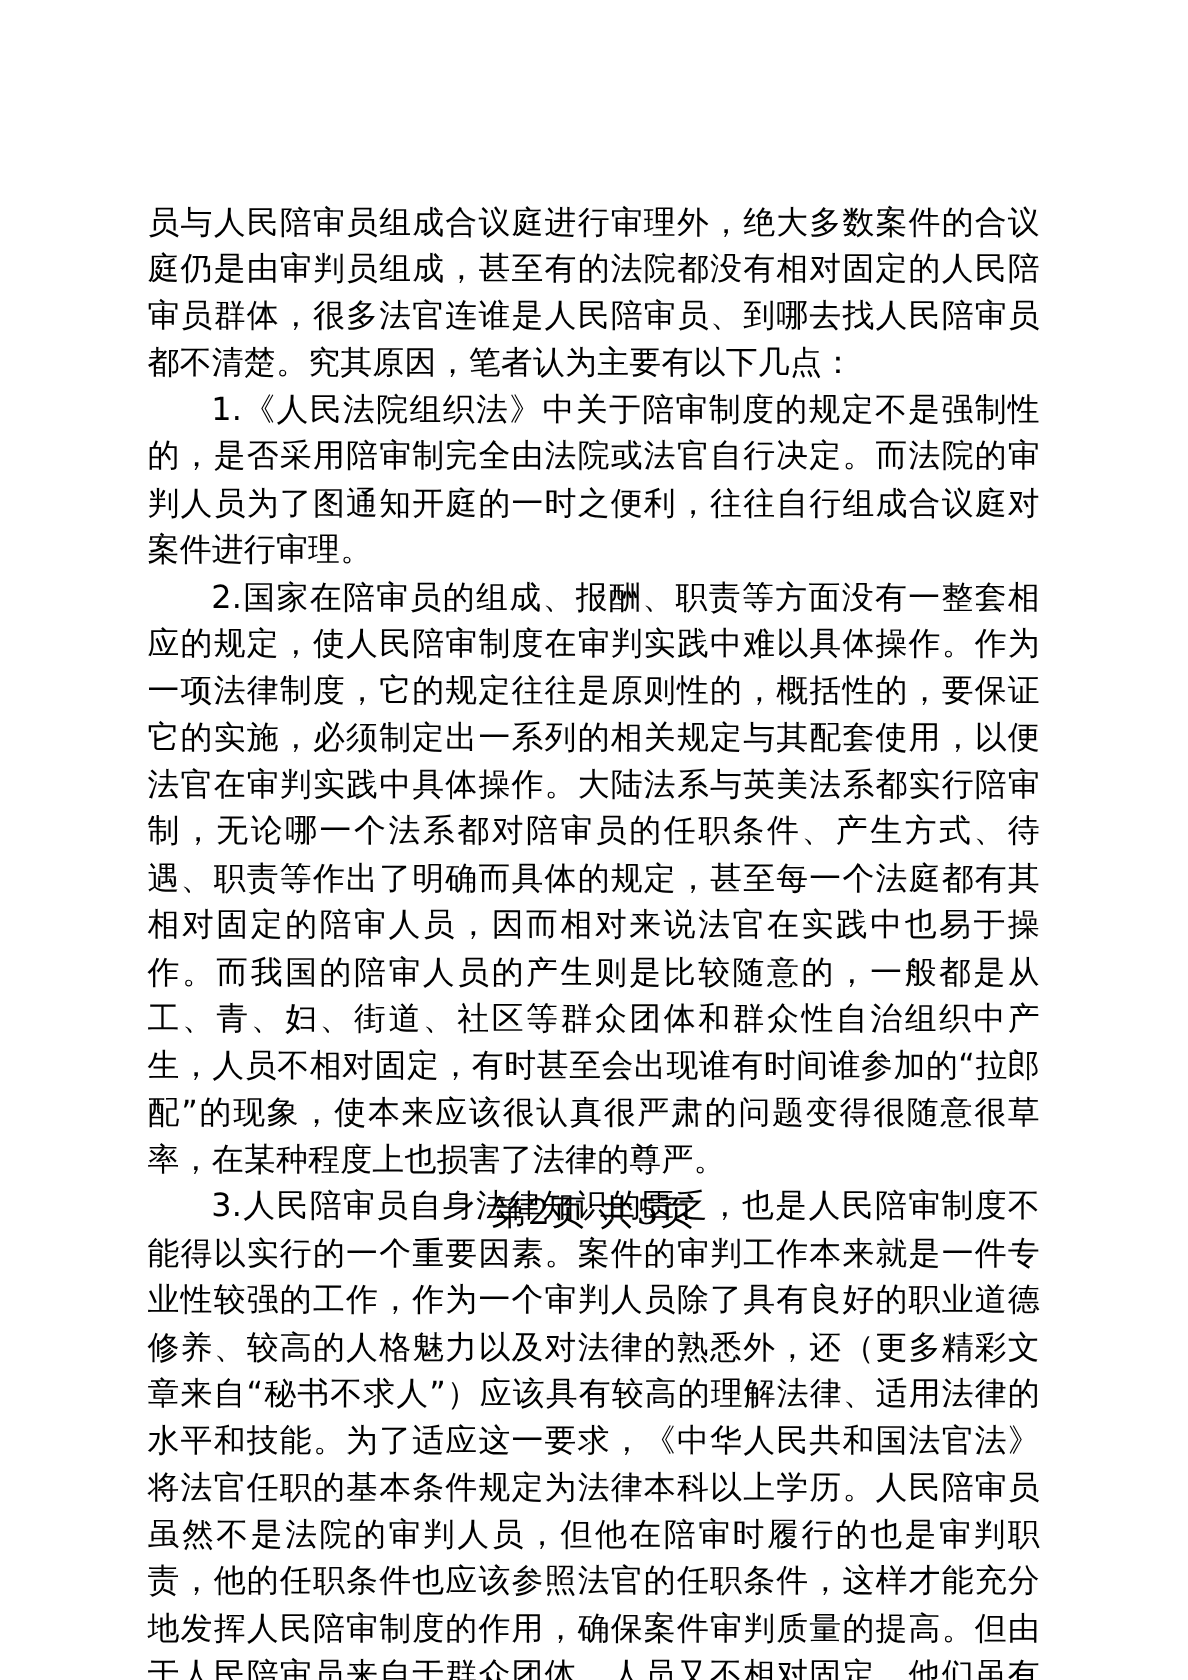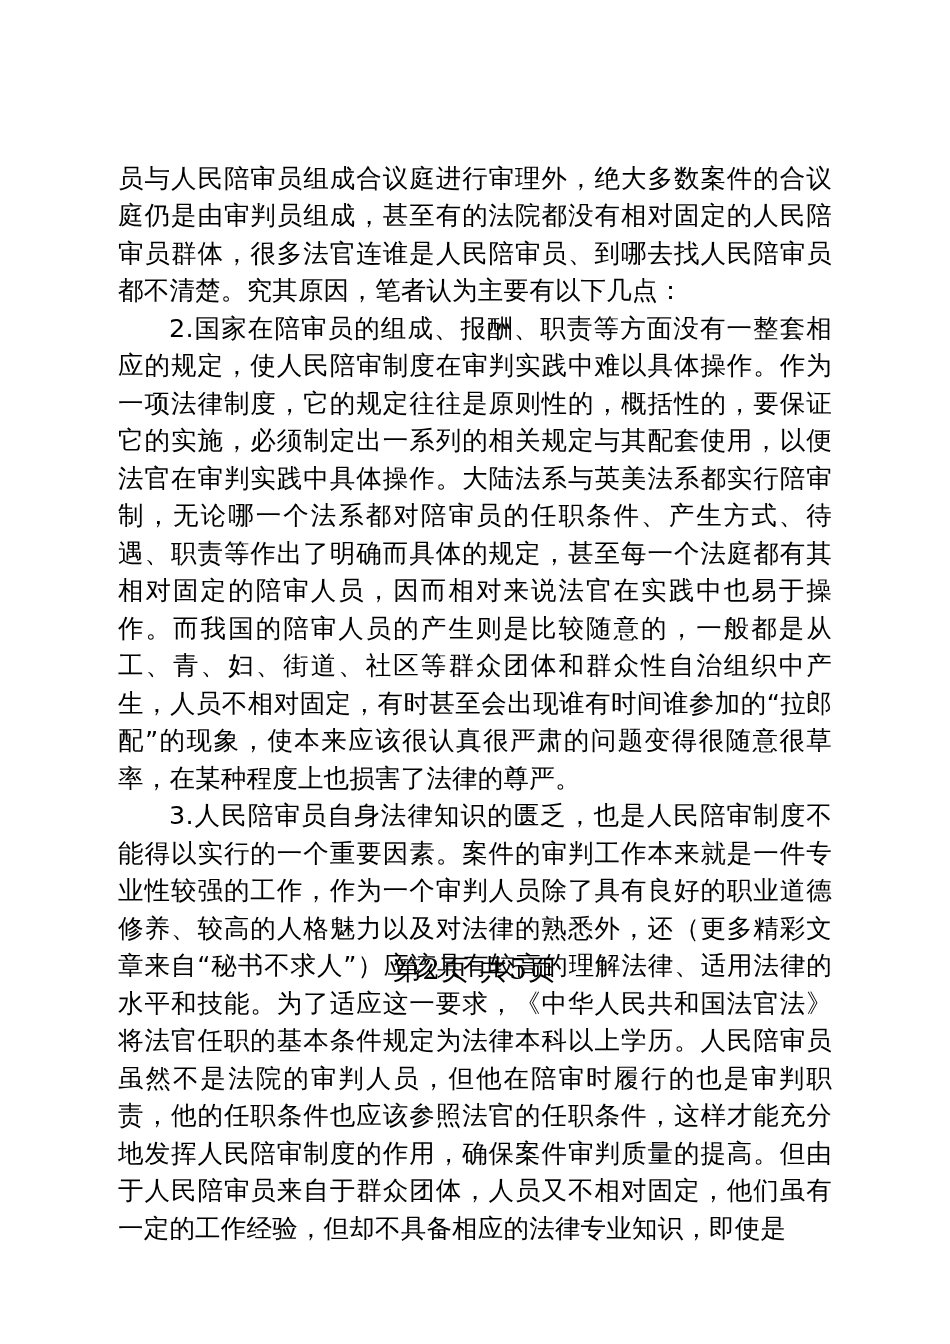--- a/index.html
+++ b/index.html
@@ -49,19 +49,20 @@
     letter-spacing: 1px;
   }
 </style>
 </head>
 <body>
 
 <div class="page">
 
   <div class="doc-body">
     <p class="para">员与人民陪审员组成合议庭进行审理外，绝大多数案件的合议庭仍是由审判员组成，甚至有的法院都没有相对固定的人民陪审员群体，很多法官连谁是人民陪审员、到哪去找人民陪审员都不清楚。究其原因，笔者认为主要有以下几点：</p>
+    <p class="para indent">1.《人民法院组织法》中关于陪审制度的规定不是强制性的，是否采用陪审制完全由法院或法官自行决定。而法院的审判人员为了图通知开庭的一时之便利，往往自行组成合议庭对案件进行审理。</p>
     <p class="para indent">2.国家在陪审员的组成、报酬、职责等方面没有一整套相应的规定，使人民陪审制度在审判实践中难以具体操作。作为一项法律制度，它的规定往往是原则性的，概括性的，要保证它的实施，必须制定出一系列的相关规定与其配套使用，以便法官在审判实践中具体操作。大陆法系与英美法系都实行陪审制，无论哪一个法系都对陪审员的任职条件、产生方式、待遇、职责等作出了明确而具体的规定，甚至每一个法庭都有其相对固定的陪审人员，因而相对来说法官在实践中也易于操作。而我国的陪审人员的产生则是比较随意的，一般都是从工、青、妇、街道、社区等群众团体和群众性自治组织中产生，人员不相对固定，有时甚至会出现谁有时间谁参加的“拉郎配”的现象，使本来应该很认真很严肃的问题变得很随意很草率，在某种程度上也损害了法律的尊严。</p>
     <p class="para indent">3.人民陪审员自身法律知识的匮乏，也是人民陪审制度不能得以实行的一个重要因素。案件的审判工作本来就是一件专业性较强的工作，作为一个审判人员除了具有良好的职业道德修养、较高的人格魅力以及对法律的熟悉外，还（更多精彩文章来自“秘书不求人”）应该具有较高的理解法律、适用法律的水平和技能。为了适应这一要求，《中华人民共和国法官法》将法官任职的基本条件规定为法律本科以上学历。人民陪审员虽然不是法院的审判人员，但他在陪审时履行的也是审判职责，他的任职条件也应该参照法官的任职条件，这样才能充分地发挥人民陪审制度的作用，确保案件审判质量的提高。但由于人民陪审员来自于群众团体，人员又不相对固定，他们虽有一定的工作经验，但却不具备相应的法律专业知识，即使是</p>
   </div>
 
   <div class="footer">第2页  共5页</div>
 
 </div>
 
 </body></html>

